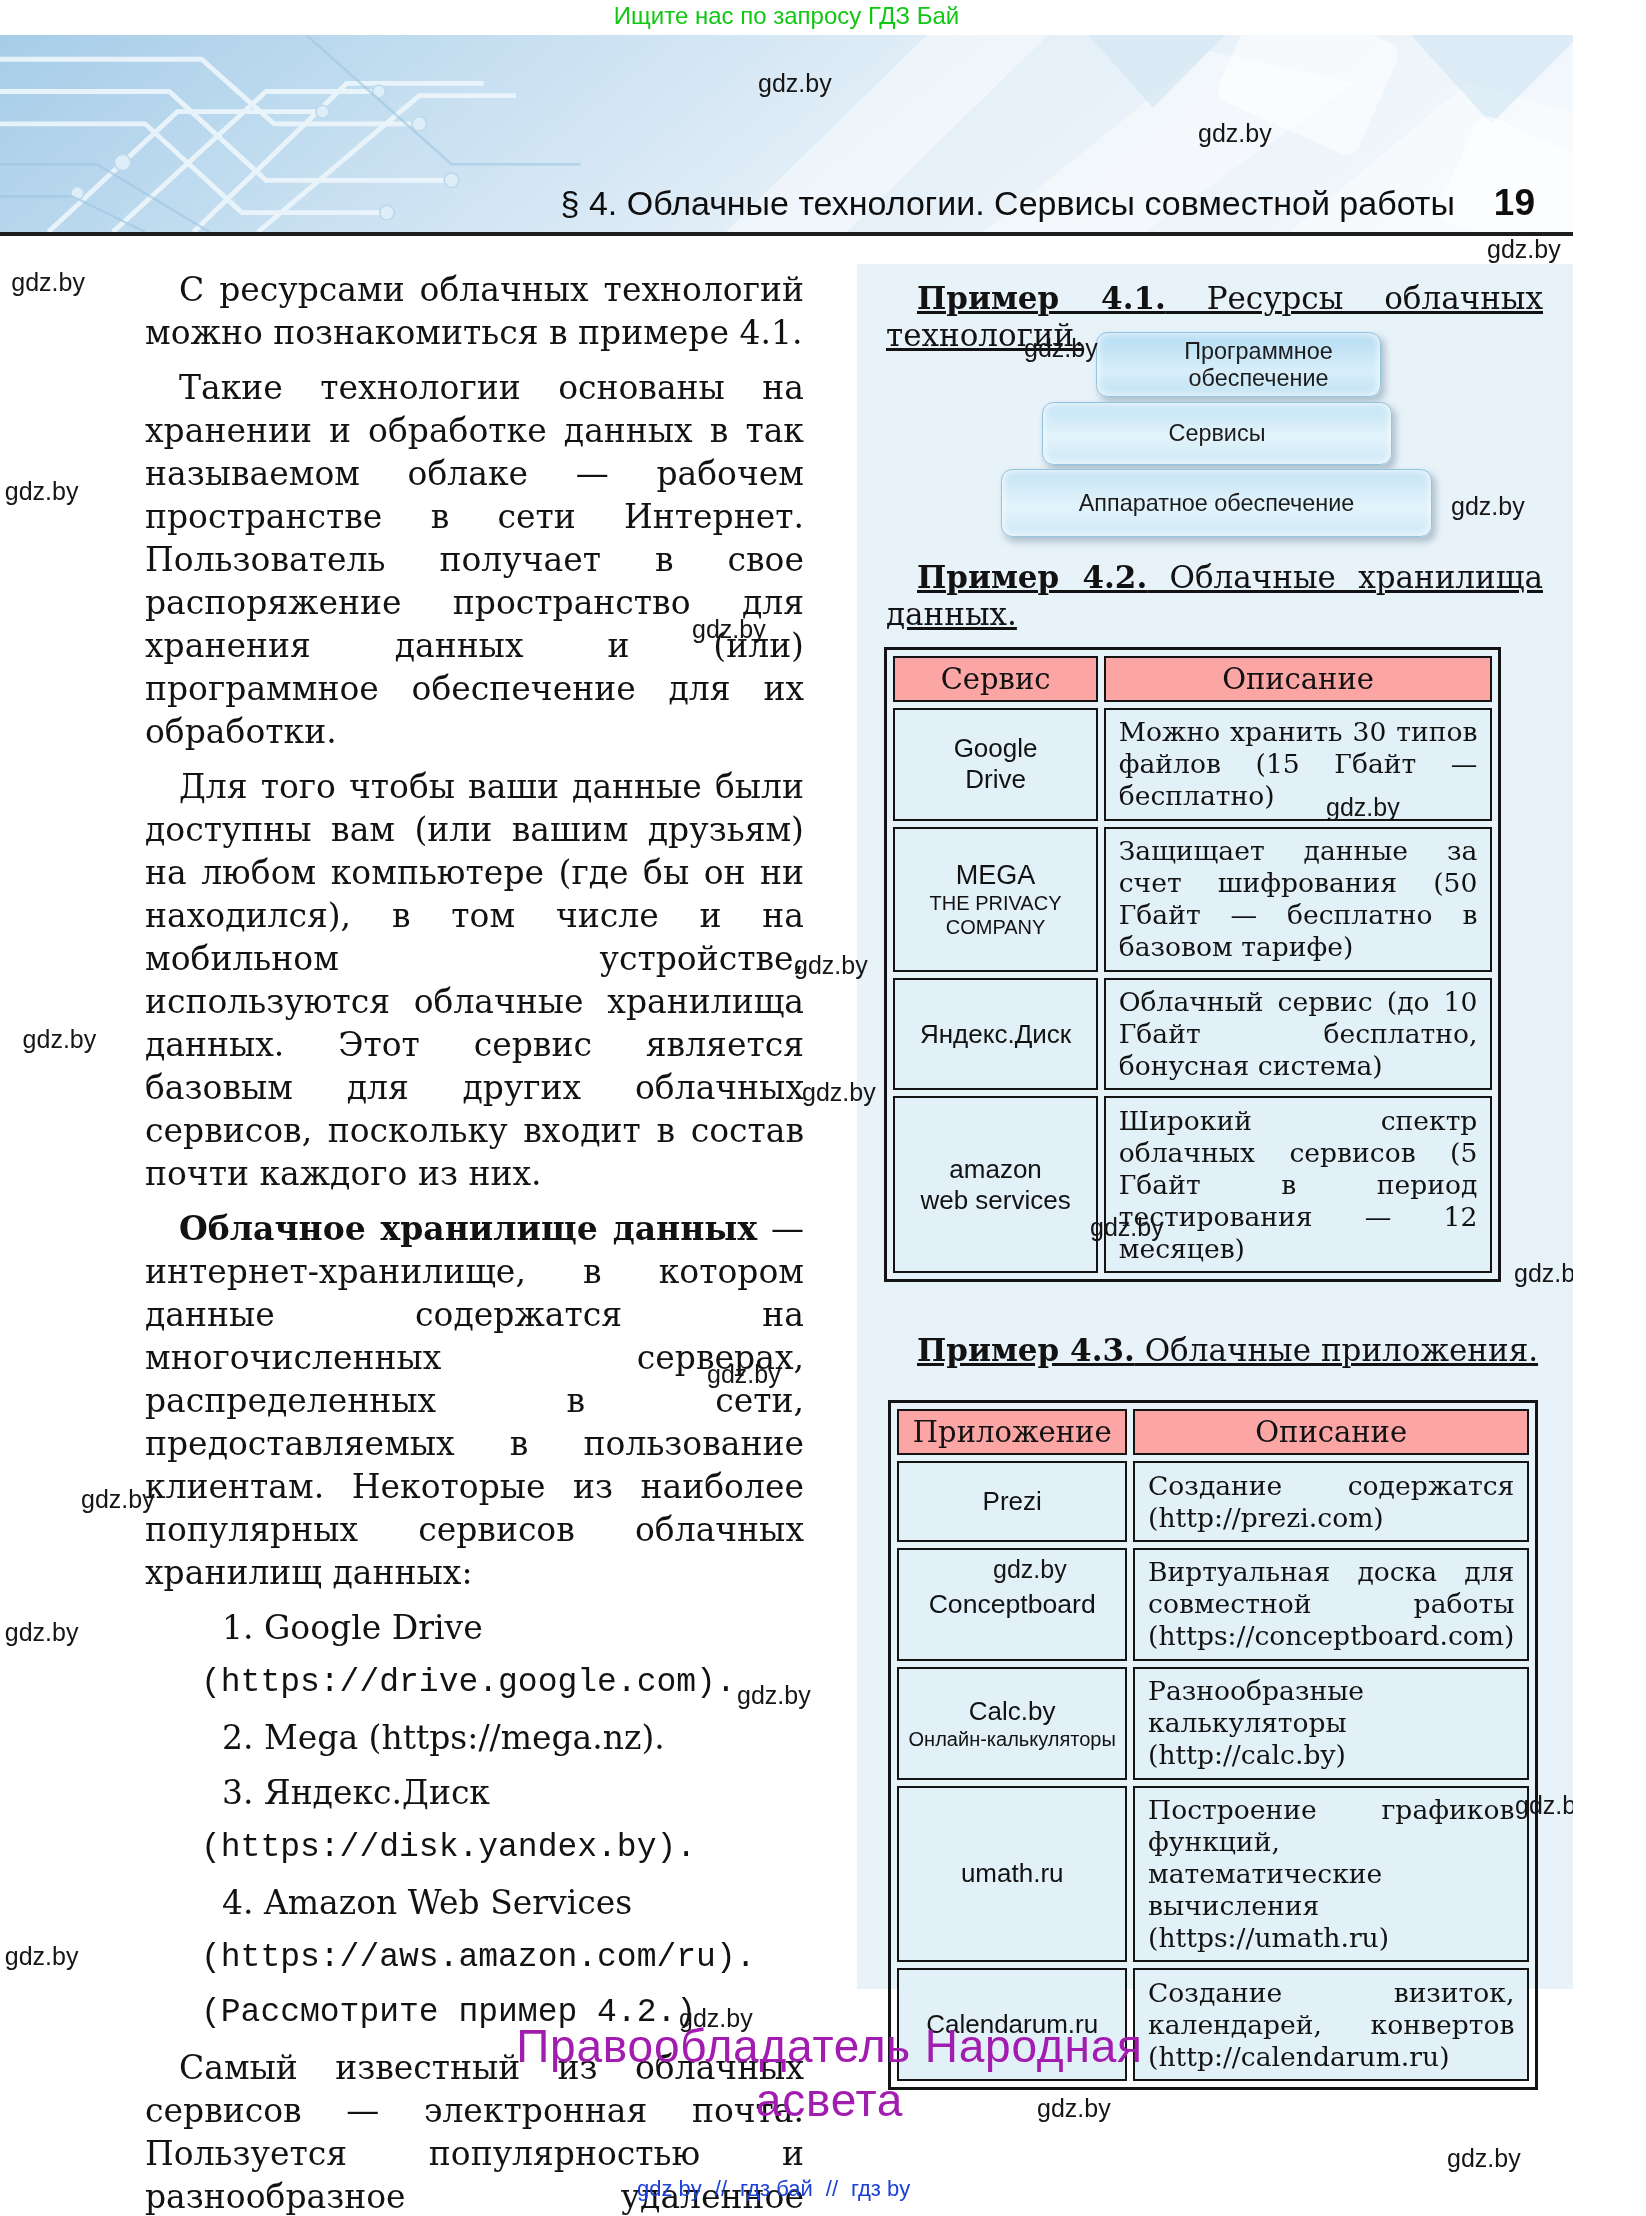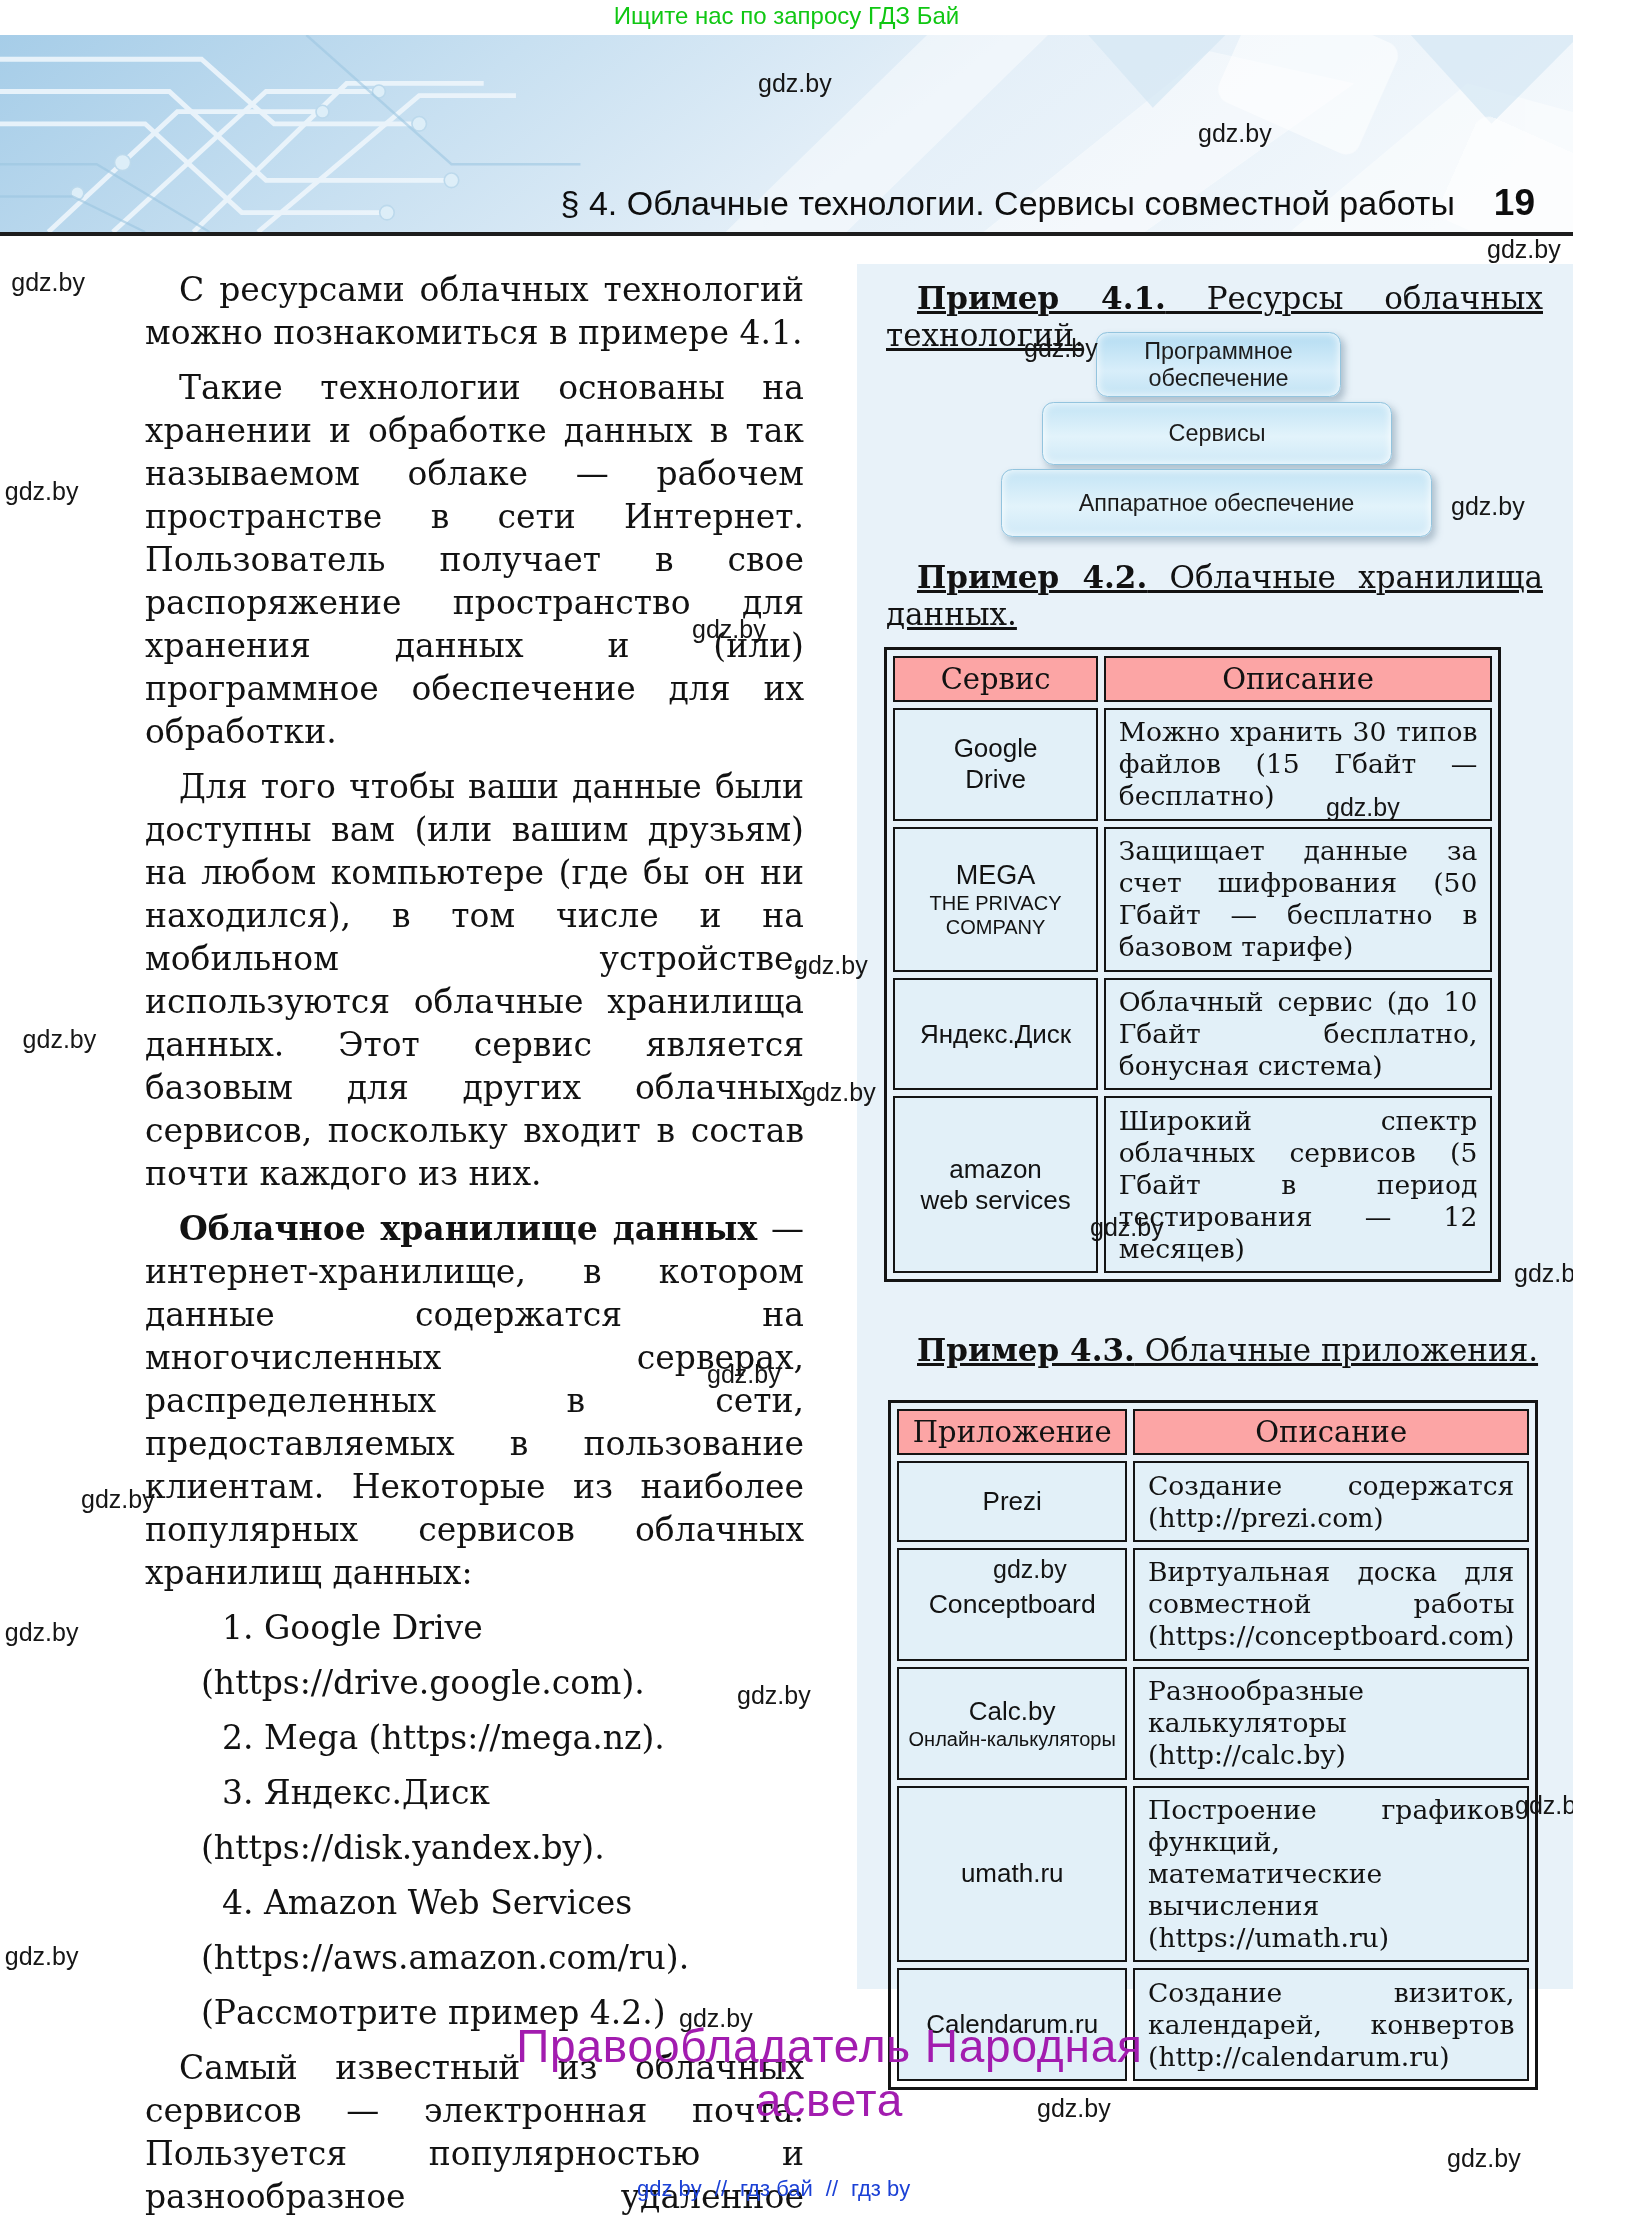--- a/index.html
+++ b/index.html
@@ -21,38 +21,38 @@
   .page-num{font-size:37px;font-weight:bold;color:#0e0e0e;}
 
   
   .wm{position:absolute;font-family:"Liberation Sans",sans-serif;font-size:25px;color:#161616;white-space:nowrap;}
 
   
   .leftcol{position:absolute;left:133px;top:256px;width:683px;font-size:33px;line-height:43px;
            text-align:justify;}
   .leftcol p{margin:12px;text-indent:34px;}
   .leftcol p.li-num{text-indent:0;padding-left:77px;text-align:left;}
-  .leftcol p.li-url{text-indent:0;padding-left:56px;text-align:left;}
+  .leftcol p.li-url{text-indent:0;padding-left:56px;text-align:left;font-family:Liberation Mono, monospace;}
   .leftcol b{font-weight:bold;}
 
   
   .panel{position:absolute;left:857px;top:264px;width:790px;height:1725px;background:#e8f2f9;}
   .panel-inner{margin-left:29px;width:657px;padding-top:16px;}
   .ex-title{font-size:31px;line-height:37px;text-align:justify;text-indent:31px;margin:0;text-decoration:underline;}
   .ex-title b{font-weight:bold;}
 
   
   .pyramid{position:relative;height:210px;margin-top:-28px;}
   .pybox{position:absolute;border-radius:11.3px;border:1.6px solid #93c4de;
          background:linear-gradient(180deg,#c3e4f5 0%,#e2f3fb 55%,#cfe9f7 100%);
          box-shadow:3.2px 4.8px 7.3px rgba(70,100,125,.35), inset 0 0 8px #ffffff;
          display:flex;align-items:center;justify-content:center;text-align:center;
          font-family:"Liberation Sans",sans-serif;font-size:23.4px;line-height:27px;color:#1c1c1c;}
   .pybox.b1{left:210px;top:6.4px;width:243px;height:63px;
-            background:linear-gradient(180deg,#b3dcf2 0%,#d8eefa 60%,#c2e3f4 100%);}
+            background:linear-gradient(180deg,#b3dcf2 0%,#d8eefa 60%,#c2e3f4 100%);padding-left:40px;}
   .pybox.b2{left:156px;top:76px;width:348px;height:61px;}
   .pybox.b3{left:115px;top:143px;width:429px;height:66px;}
 
   
   table.ex{border-collapse:separate;border-spacing:6.4px;background:transparent;
            border:3.2px solid #141414;}
   table.ex td{border:2.4px solid #141414;background:#e2f0f8;vertical-align:middle;}
   table.ex td.hd{background:#fca5a5;text-align:center;font-size:29px;padding:4px 6.4px;}
   table.ex td.nm{text-align:center;font-family:"Liberation Sans",sans-serif;
                  font-size:26px;line-height:31px;padding:6.4px 8px;}

